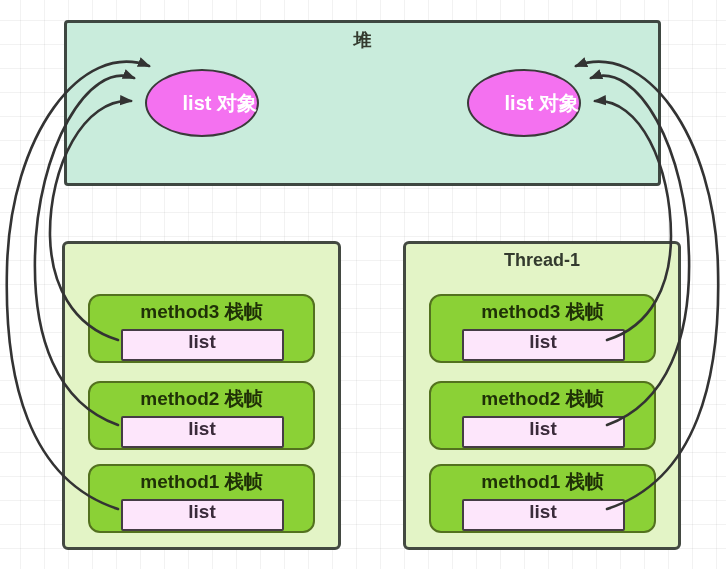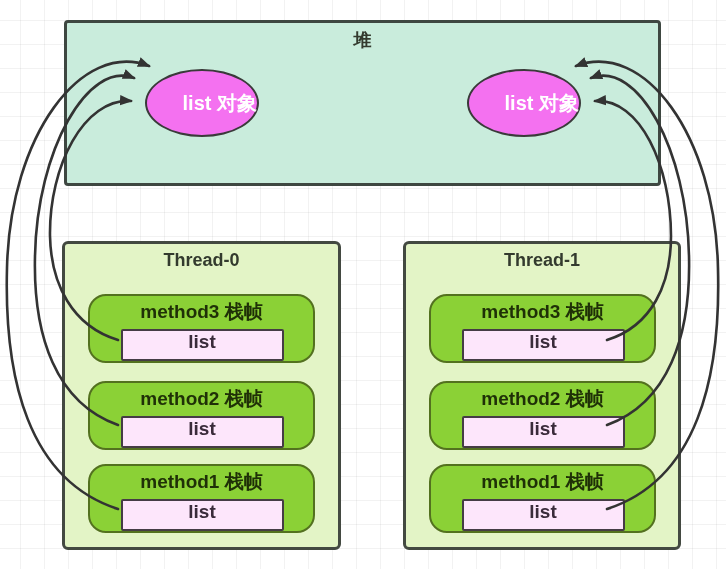--- a/index.html
+++ b/index.html
@@ -59,21 +59,21 @@
   .thread-title{
     position:absolute;left:0;top:6px;width:100%;
     text-align:center;font-size:18px;font-weight:bold;
     color:var(--title-text,#333a2e);
   }
   .frame{
     position:absolute;left:23px;width:227px;height:69px;
     box-sizing:border-box;
     background:var(--frame-fill,#8bd136);
     border:2px solid var(--frame-border,#53711f);
-    border-radius:18px;
+    border-radius:12px;
   }
   .frame-3{top:50px;}
   .frame-2{top:137px;}
   .frame-1{top:220px;}
   .frame-label{
     position:absolute;left:0;top:3px;width:100%;
     text-align:center;font-size:19px;font-weight:bold;
     color:var(--frame-text,#1f3007);white-space:nowrap;
   }
   .var-box{
@@ -117,21 +117,20 @@
     <div class="heap-title">堆</div>
     <div class="obj obj-left">
       <span>list 对象</span>
     </div>
     <div class="obj obj-right">
       <span>list 对象</span>
     </div>
   </div>
 
   <div class="thread thread0">
-    <div class="thread-title">Thread-0</div>
     <div class="frame frame-3">
       <div class="frame-label">method3 栈帧</div>
       <div class="var-box">list</div>
     </div>
     <div class="frame frame-2">
       <div class="frame-label">method2 栈帧</div>
       <div class="var-box">list</div>
     </div>
     <div class="frame frame-1">
       <div class="frame-label">method1 栈帧</div>

